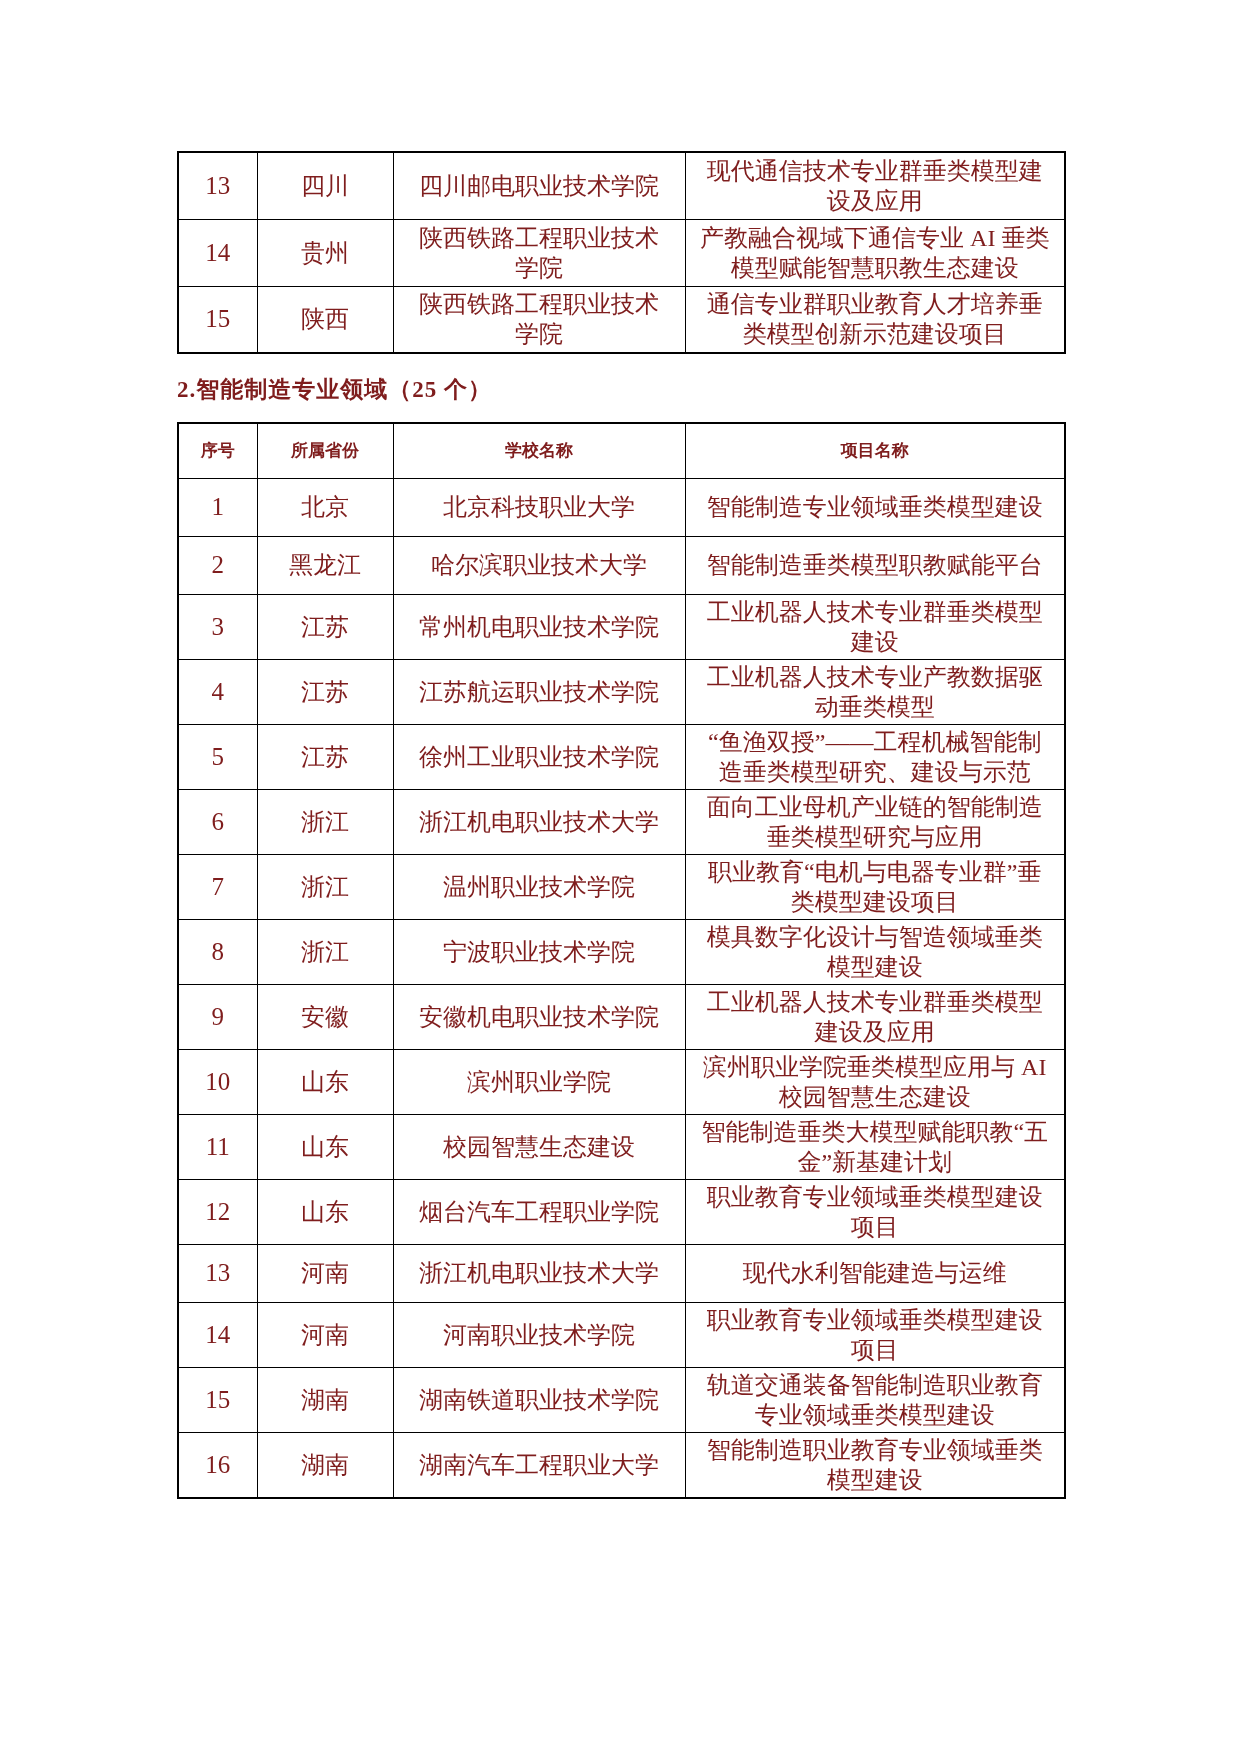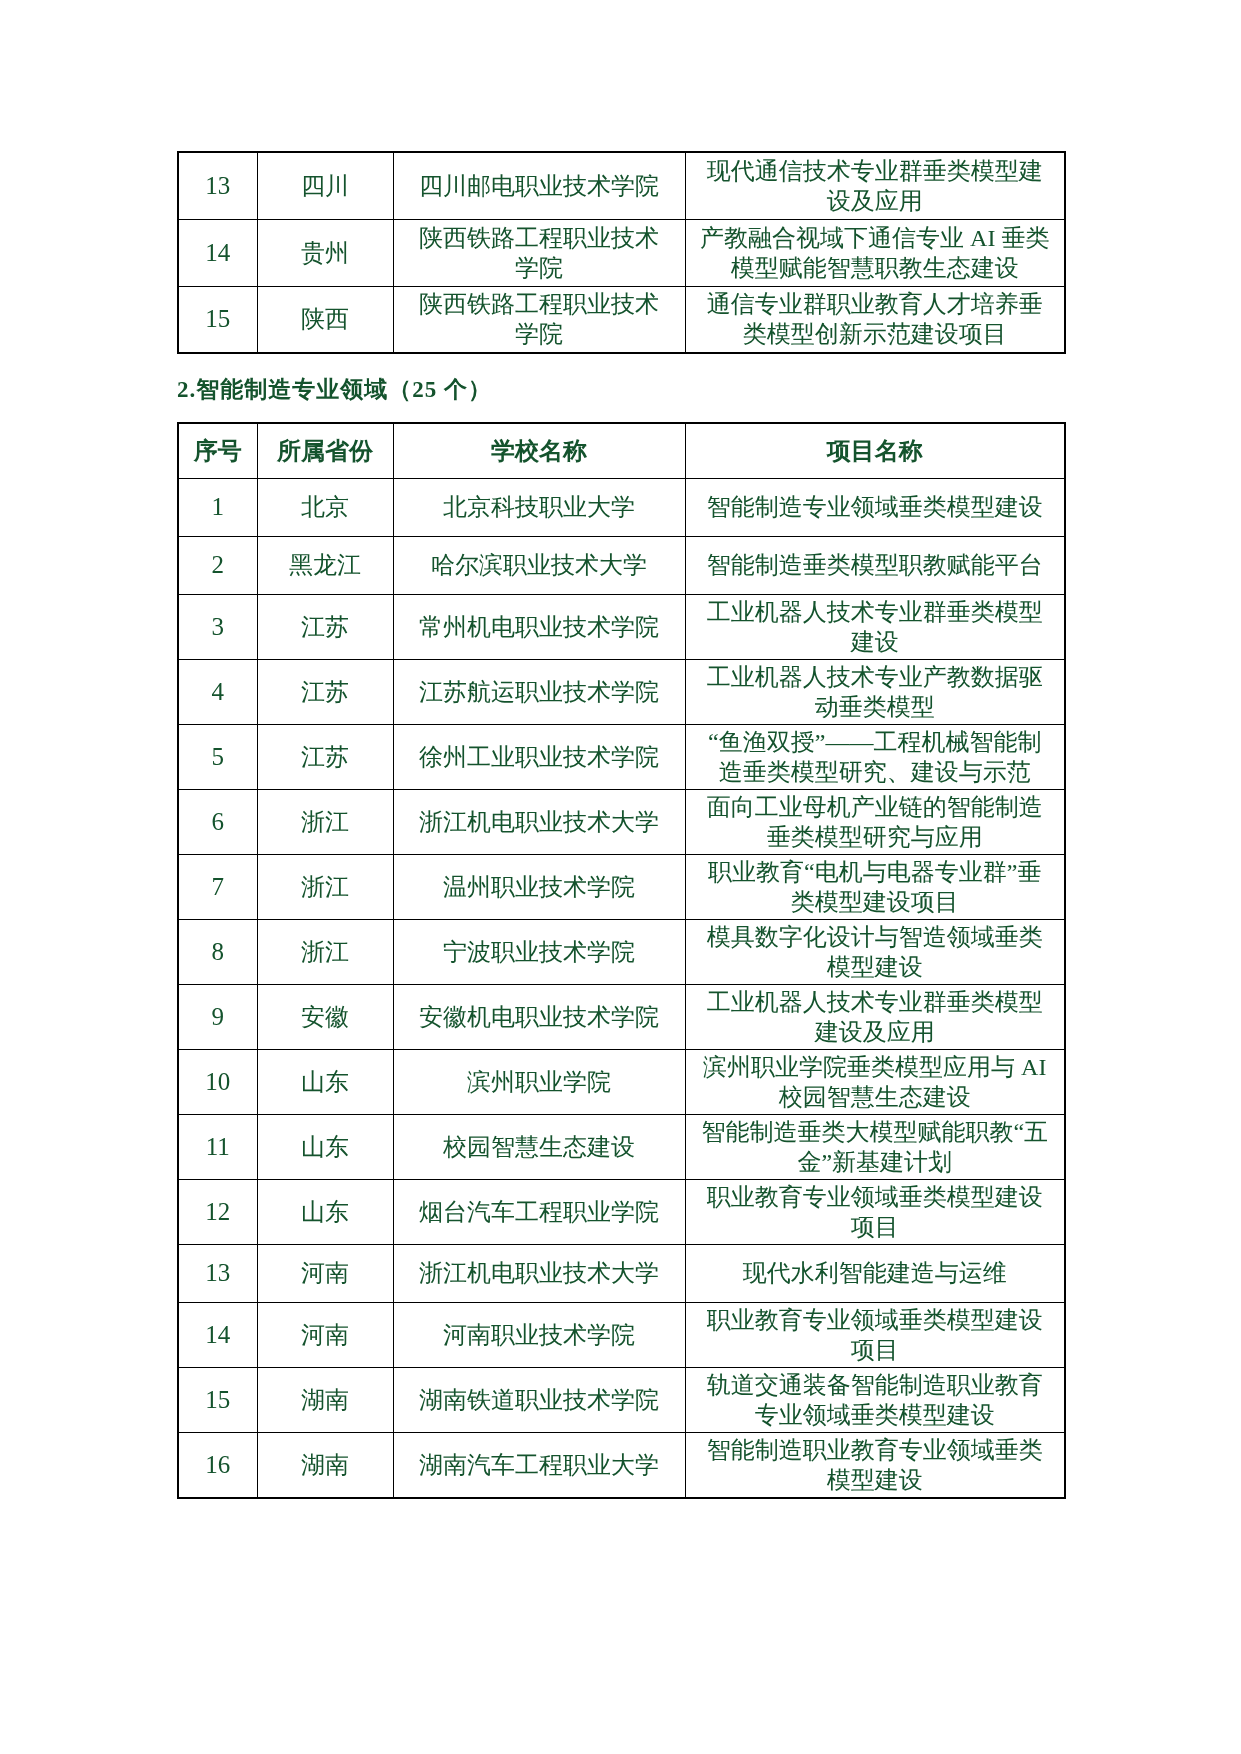--- a/index.html
+++ b/index.html
@@ -2,21 +2,21 @@
 <html><head>
 <meta charset="utf-8">
 <style>
   html,body{margin:0;padding:0;background:#888;}
   .page{
     position:relative;
     width:1241px;height:1754px;
     background:#ffffff;
     margin:0 auto;
     font-family:"Liberation Serif","DejaVu Serif",serif;
-    color:#14532d;
+    color:#7f1d1d;
     box-sizing:border-box;
     padding:151px 85px 0 177px;
     overflow:hidden;
   }
   table.tbl{
     border-collapse:collapse;
     table-layout:fixed;
     width:887px;
     border:2px solid #000;
   }
@@ -35,21 +35,21 @@
   table.tbl td.c-prov{padding:2px 6px;}
   table.tbl td.c-school{padding:2px 16px;}
   table.tbl td.c-proj{padding:2px 12px;}
   tr.h-top{height:67px;}
   tr.h-hdr{height:55px;}
   tr.h-s{height:58px;}
   tr.h-d{height:65px;}
   table.tbl th{
     font-family:"Liberation Sans","DejaVu Sans",sans-serif;
     font-weight:bold;
-    font-size:24px;
+    font-size:17px;
   }
   h2.sec-heading{
     font-size:23px;
     line-height:40px;
     font-weight:bold;
     margin:16px 0 12px 0;
     letter-spacing:1px;
     font-family:"Liberation Serif","DejaVu Serif",serif;
   }
 </style>

